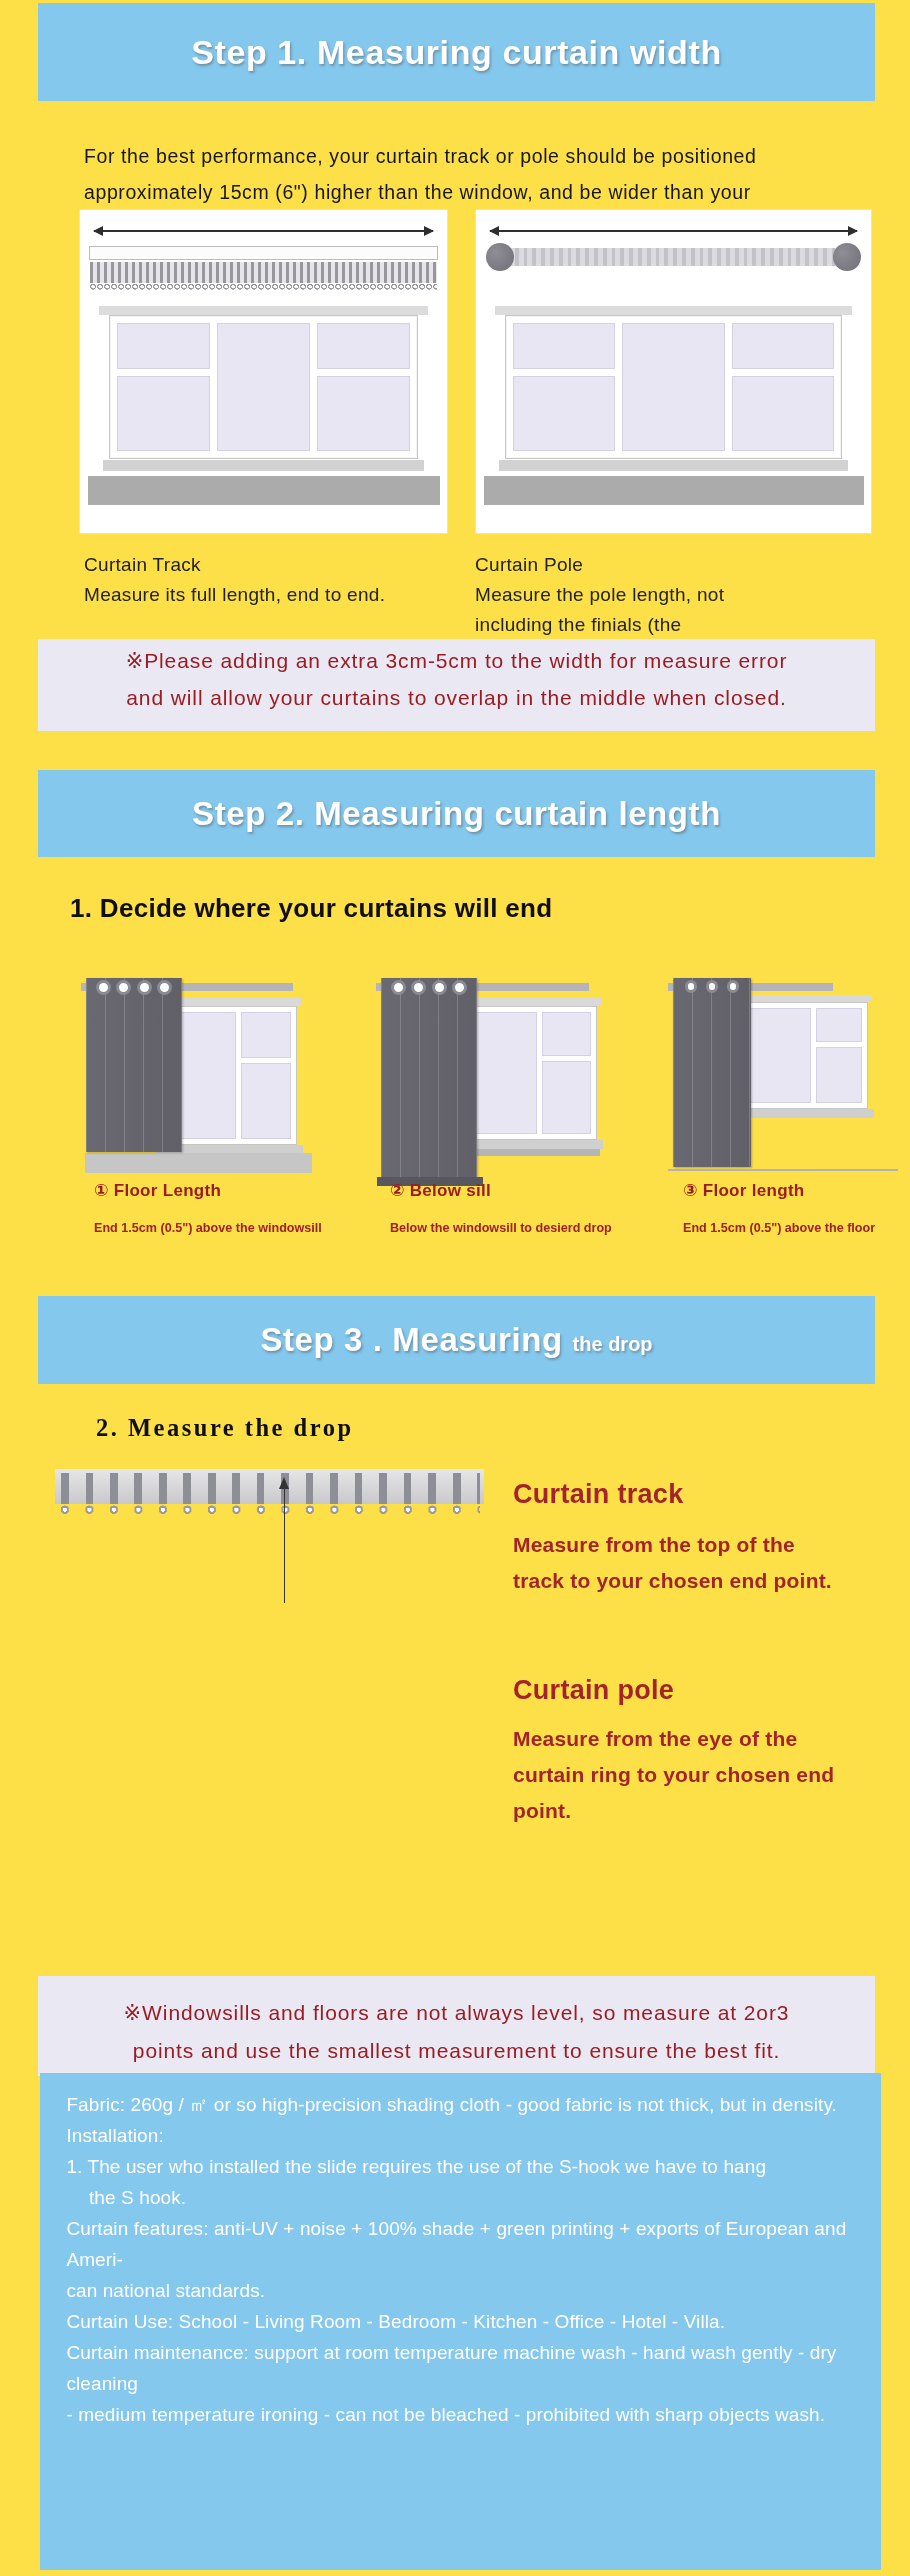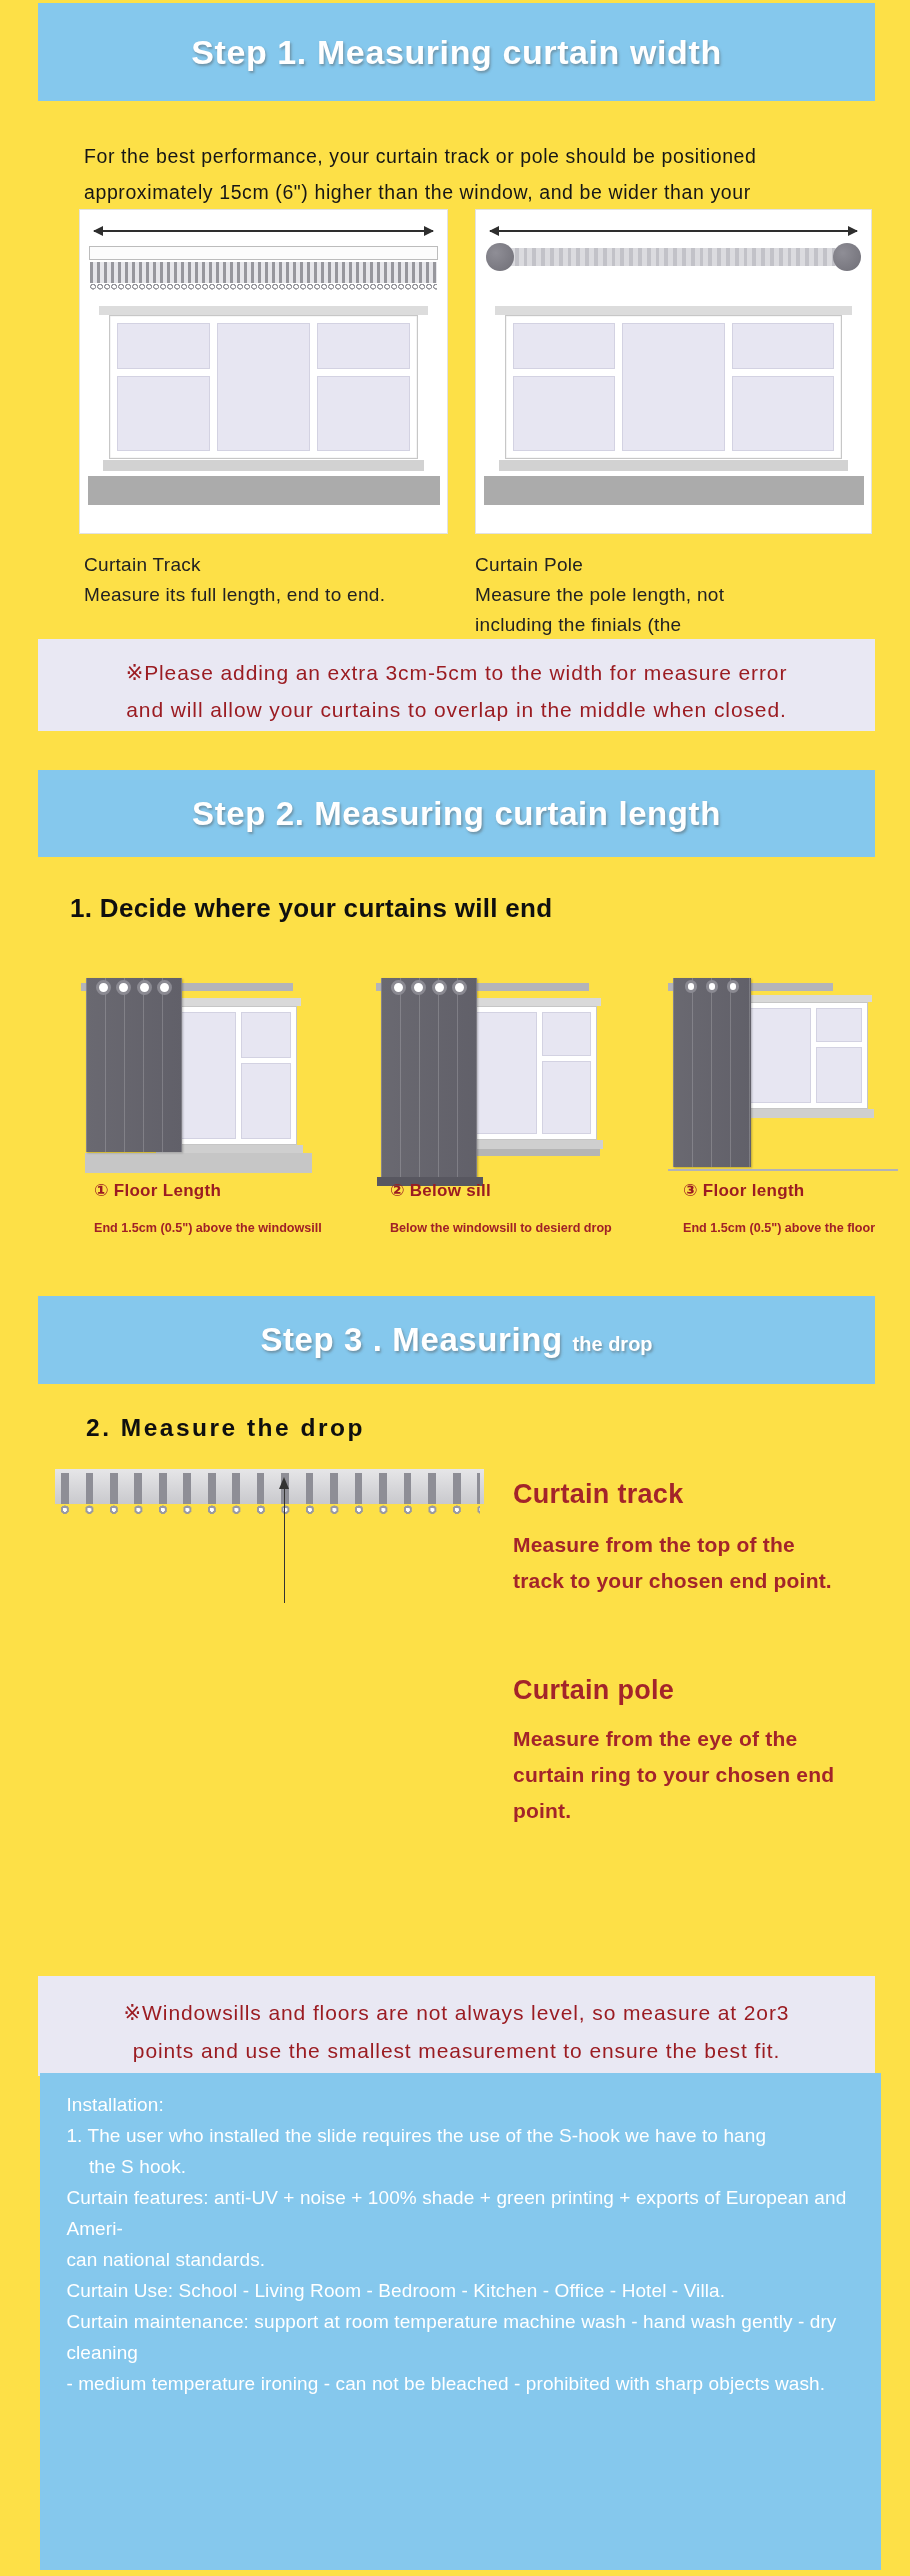--- a/index.html
+++ b/index.html
@@ -50,27 +50,27 @@
   .sill  { position:absolute; left:22.6px; right:22.6px; bottom:62px; height:11.3px; background:#d2d2d2; }
   .wbase { position:absolute; left:7.5px; right:7.5px; bottom:28px; height:29px; background:#ababab; }
 
   
   .cap { position:absolute; top:550px; font-size:19px; line-height:30px; color:#222; letter-spacing:0.3px; }
   .cap1 { left:84px; } .cap2 { left:475px; }
 
   
   .note { position:absolute; left:38px; width:837px; background:#e9e8f3; color:#9b1c22;
           text-align:center; font-size:21px; letter-spacing:0.9px; }
-  .n1 { top:639px; height:92px; padding-top:15px; line-height:37px; }
+  .n1 { top:639px; height:92px; padding-top:3px; line-height:37px; }
   .n2 { top:1976px; height:100px; padding-top:17.6px; line-height:38px; }
 
   
   .h2 { position:absolute; font-weight:bold; color:#0f0f0f; }
   .h2a { left:70px; top:893px; font-size:26px; letter-spacing:0.3px; }
-  .h2b { left:86px; top:1414px; font-size:24.5px; letter-spacing:2.5px; }
+  .h2b { left:96px; top:1414px; font-size:24.5px; letter-spacing:2.5px;font-family:Liberation Serif, serif; }
 
   
   .cfig { position:absolute; top:977px; }
   .cf1 { left:81px;  width:228px; height:196px; }
   .cf2 { left:376px;  width:229px; height:209px; }
   .cf3 { left:668px; width:215px; height:196px; }
   .crod { position:absolute; left:0; right:16.4px; top:6.3px; height:7.5px; background:#b4b4b9; }
   .cf3 .crod { right:50px; }
   .cwin { position:absolute; background:#fff; }
   .cf1 .cwin { left:81px; top:21.4px; width:135px; height:155px; }
@@ -352,20 +352,21 @@
     <div>curtain ring to your chosen end</div>
     <div>point.</div>
   </div>
 
   <div class="note n2">
     <div>※Windowsills and floors are not always level, so measure at 2or3</div>
     <div>points and use the smallest measurement to ensure the best fit.</div>
   </div>
 
   <div class="info">
+    <div>Fabric: 260g / ㎡ or so high-precision shading cloth - good fabric is not thick, but in density.</div>
     <div>Installation:</div>
     <div>1. The user who installed the slide requires the use of the S-hook we have to hang</div>
     <div class="indent">the S hook.</div>
     <div>Curtain features: anti-UV + noise + 100% shade + green printing + exports of European and Ameri-</div>
     <div>can national standards.</div>
     <div>Curtain Use: School - Living Room - Bedroom - Kitchen - Office - Hotel - Villa.</div>
     <div>Curtain maintenance: support at room temperature machine wash - hand wash gently - dry cleaning</div>
     <div>- medium temperature ironing - can not be bleached - prohibited with sharp objects wash.</div>
   </div>
 

